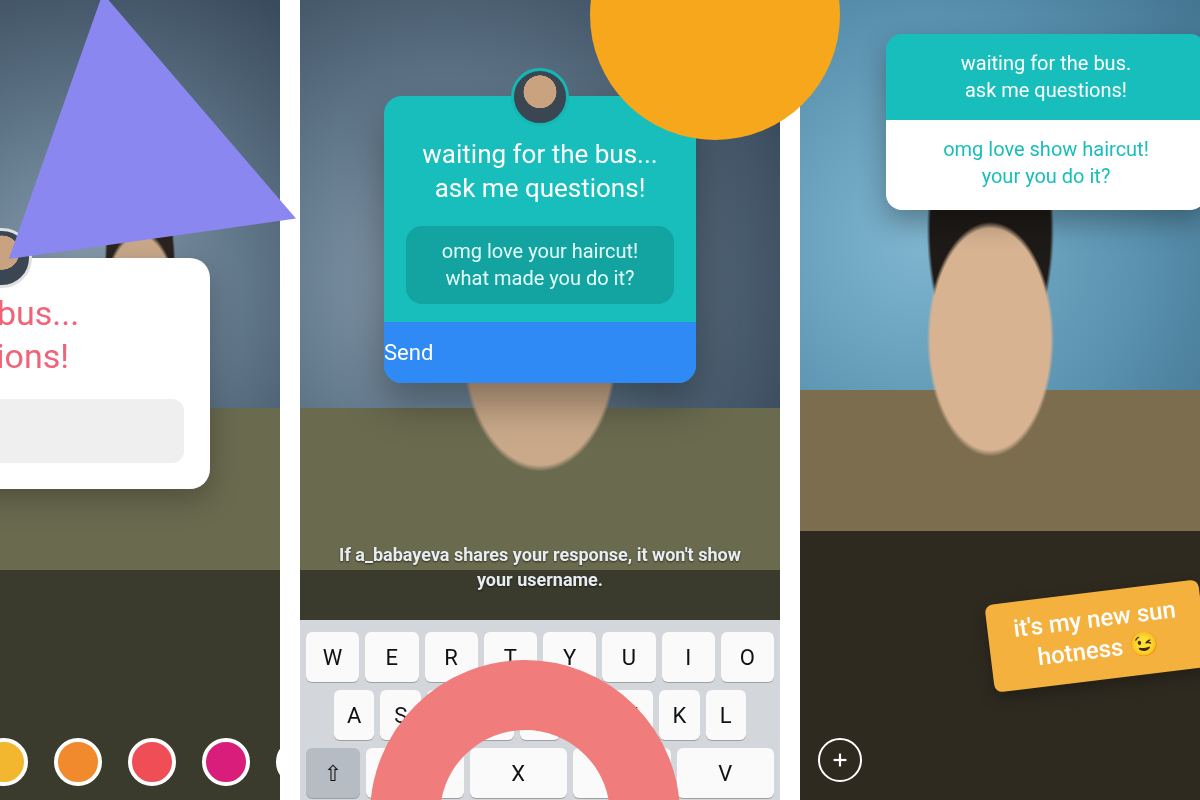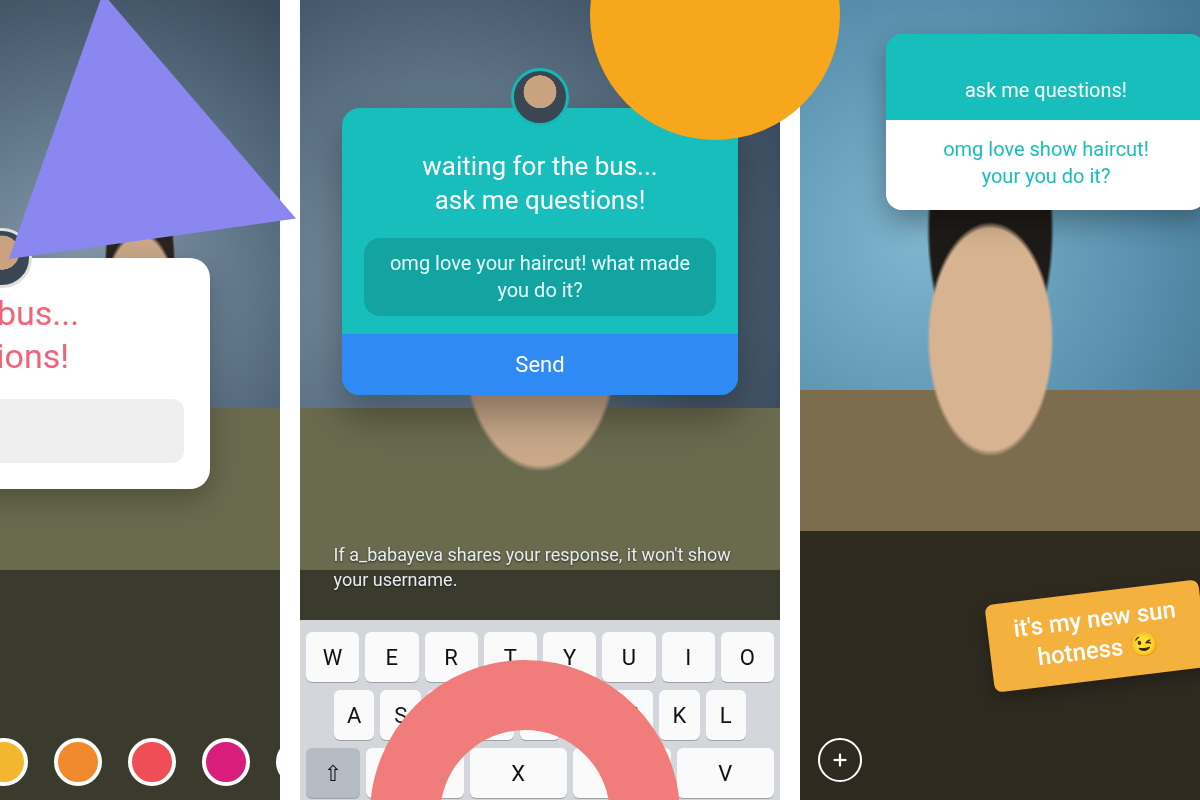--- a/index.html
+++ b/index.html
@@ -135,22 +135,22 @@
     left: 50%; transform: translateX(-50%);
     top: 68px;
     width: 58px; height: 58px; border-radius: 50%;
     background: radial-gradient(circle at 50% 40%, #c9a27f 0 40%, #3b4653 41% 100%);
     border: 3px solid #15b7b4;
     z-index: 8;
   }
   .center .sticker-teal {
     position: absolute;
     left: 50%; transform: translateX(-50%);
-    top: 108px;
-    width: 396px;
+    top: 96px;
+    width: 312px;
     background: #17bebb;
     border-radius: 18px;
     box-shadow: 0 20px 40px rgba(0,0,0,.35);
     z-index: 7;
     overflow: hidden;
   }
   .center .sticker-teal .prompt {
     color: #ffffff;
     text-align: center;
     font-size: 26px;
@@ -163,35 +163,37 @@
     color: #e4fffe;
     border-radius: 16px;
     padding: 12px 14px;
     text-align: center;
     font-size: 20px;
     line-height: 1.35;
   }
   .center .sticker-teal .send {
     background: #2f8af5;
     color: #ffffff;
-    text-align: center;
+    text-align: left;
     padding: 18px 0;
     font-size: 22px;
     cursor: pointer;
   }
   .center .disclosure {
     position: absolute;
     left: 50%; transform: translateX(-50%);
     top: 542px;
     width: 86%;
+    text-align: center;
     color: #e7edf1;
     font-size: 18px;
     line-height: 1.4;
     text-shadow: 0 1px 2px rgba(0,0,0,.6);
     z-index: 6;
+    font-weight: bold;
   }
   .center .keyboard {
     position: absolute;
     left: 0; right: 0; bottom: 0;
     height: 180px;
     background: #d3d6db;
     z-index: 5;
     padding-top: 8px;
   }
   .kb-row {
@@ -361,21 +363,21 @@
         </div>
     </div>
   </div>
 
   <div class="panel right">
     <div class="photo-wall"></div>
     <div class="photo-person"></div>
 
     <div class="qa-card">
       <div class="q">
-        <br>
+        <span>waiting for the bus.</span><br>
         <span>ask me questions!</span>
       </div>
       <div class="a">
         <span>omg love show haircut!</span><br>
         <span>your you do it?</span>
       </div>
     </div>
 
     <div class="reply-sticker">
       <span>it's my new sun</span><br>

